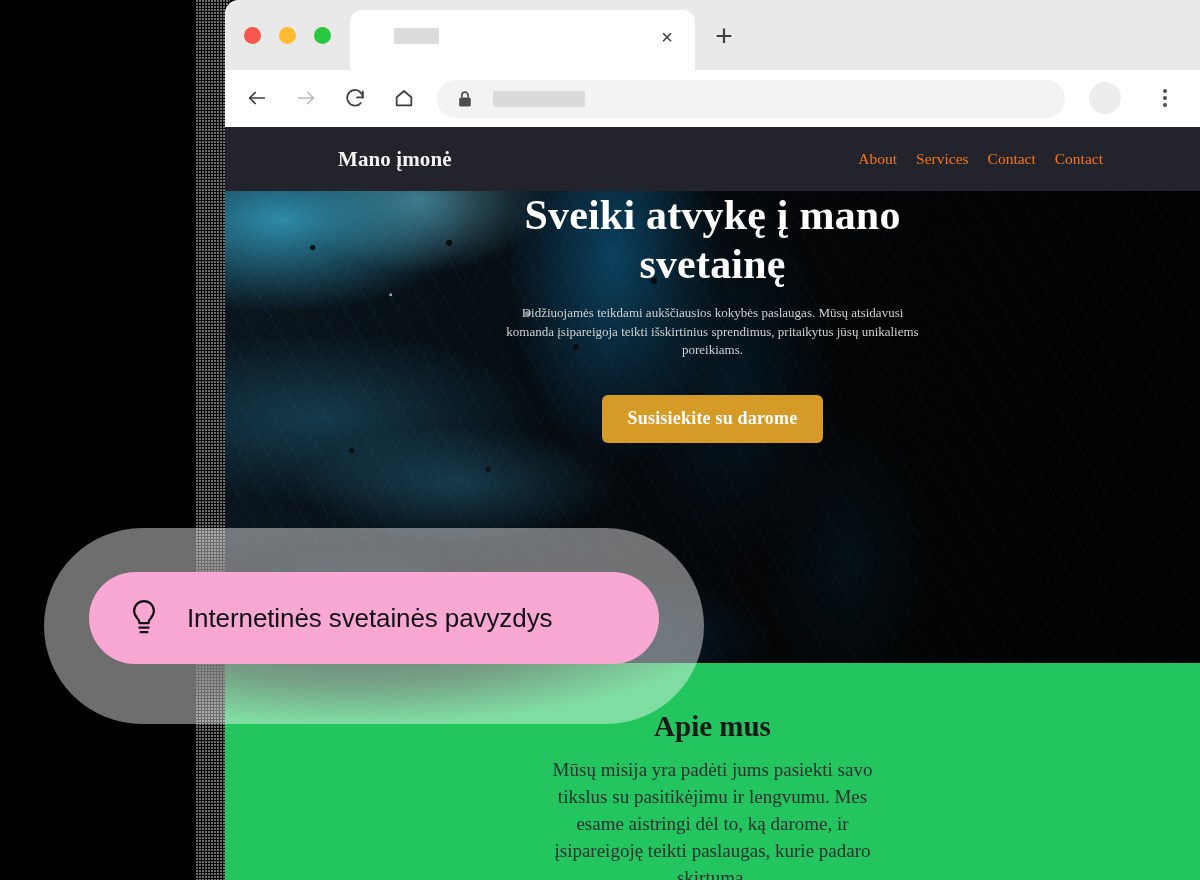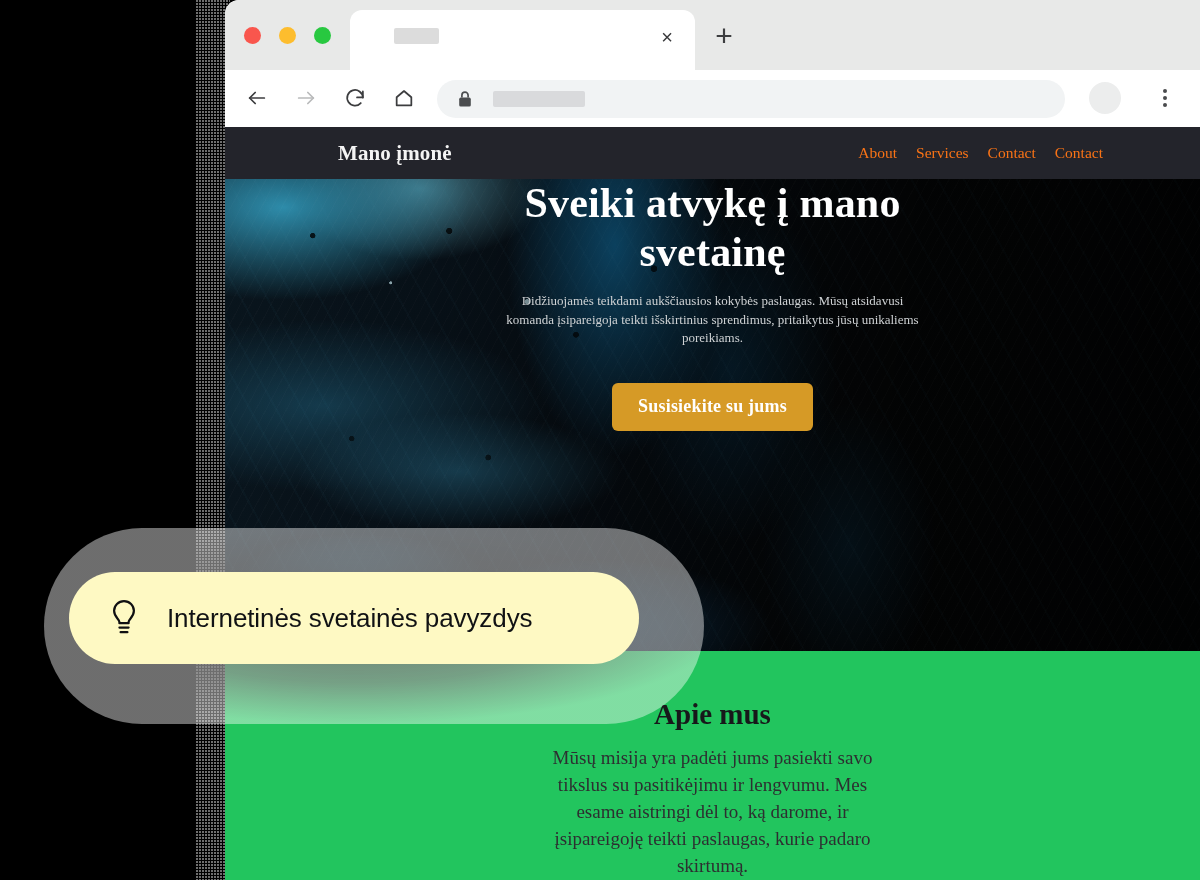--- a/index.html
+++ b/index.html
@@ -176,21 +176,21 @@
   #site-viewport {
     position: relative;
     height: 753px;
     background: #ffffff;
     overflow: hidden;
   }
 
   
   #site-nav {
     position: relative;
-    height: 52px;
+    height: 64px;
     background: #23242b;
     display: flex;
     align-items: center;
     z-index: 4;
   }
   #site-brand {
     position: absolute;
     left: 113px;
     font-family: "Liberation Serif", serif;
     font-weight: 700;
@@ -326,25 +326,25 @@
     height: 196px;
     border-radius: 98px;
     background:
       radial-gradient(circle at 1px 1px, rgba(255,255,255,0.9) 0.55px, rgba(0,0,0,0) 0.85px) 0 0 / 2px 2px,
       radial-gradient(ellipse 56% 50% at 47% 50%, rgba(0,0,0,0.92) 0%, rgba(0,0,0,0.55) 58%, rgba(0,0,0,0) 100%);
     filter: blur(0.4px);
     z-index: 8;
   }
   #tooltip-pill {
     position: absolute;
-    left: 69px;
+    left: 89px;
     top: 572px;
     width: 570px;
     height: 92px;
-    background: #fef9c3;
+    background: #f9a8d4;
     border-radius: 46px;
     display: flex;
     align-items: center;
     z-index: 9;
   }
   #lightbulb-icon {
     margin-left: 38px;
     width: 34px;
     height: 40px;
     color: #101012;
@@ -443,21 +443,21 @@
     </div>
 
     <div id="hero">
       <div id="hero-bg"></div>
       <div id="hero-bg-streaks"></div>
       <div id="hero-bg-speckle"></div>
       <div id="hero-overlay"></div>
       <div id="hero-content">
         <h1 id="hero-title">Sveiki atvykę į mano svetainę</h1>
         <p id="hero-subtitle">Didžiuojamės teikdami aukščiausios kokybės paslaugas. Mūsų atsidavusi komanda įsipareigoja teikti išskirtinius sprendimus, pritaikytus jūsų unikaliems poreikiams.</p>
-        <div id="hero-cta-button">Susisiekite su jums</div>
+        <div id="hero-cta-button">Susisiekite su darome</div>
       </div>
     </div>
 
     <div id="about-section">
       <h2 id="about-title">Apie mus</h2>
       <p id="about-text">Mūsų misija yra padėti jums pasiekti savo tikslus su pasitikėjimu ir lengvumu. Mes esame aistringi dėl to, ką darome, ir įsipareigoję teikti paslaugas, kurie padaro skirtumą.</p>
     </div>
 
   </div>
 </div>

